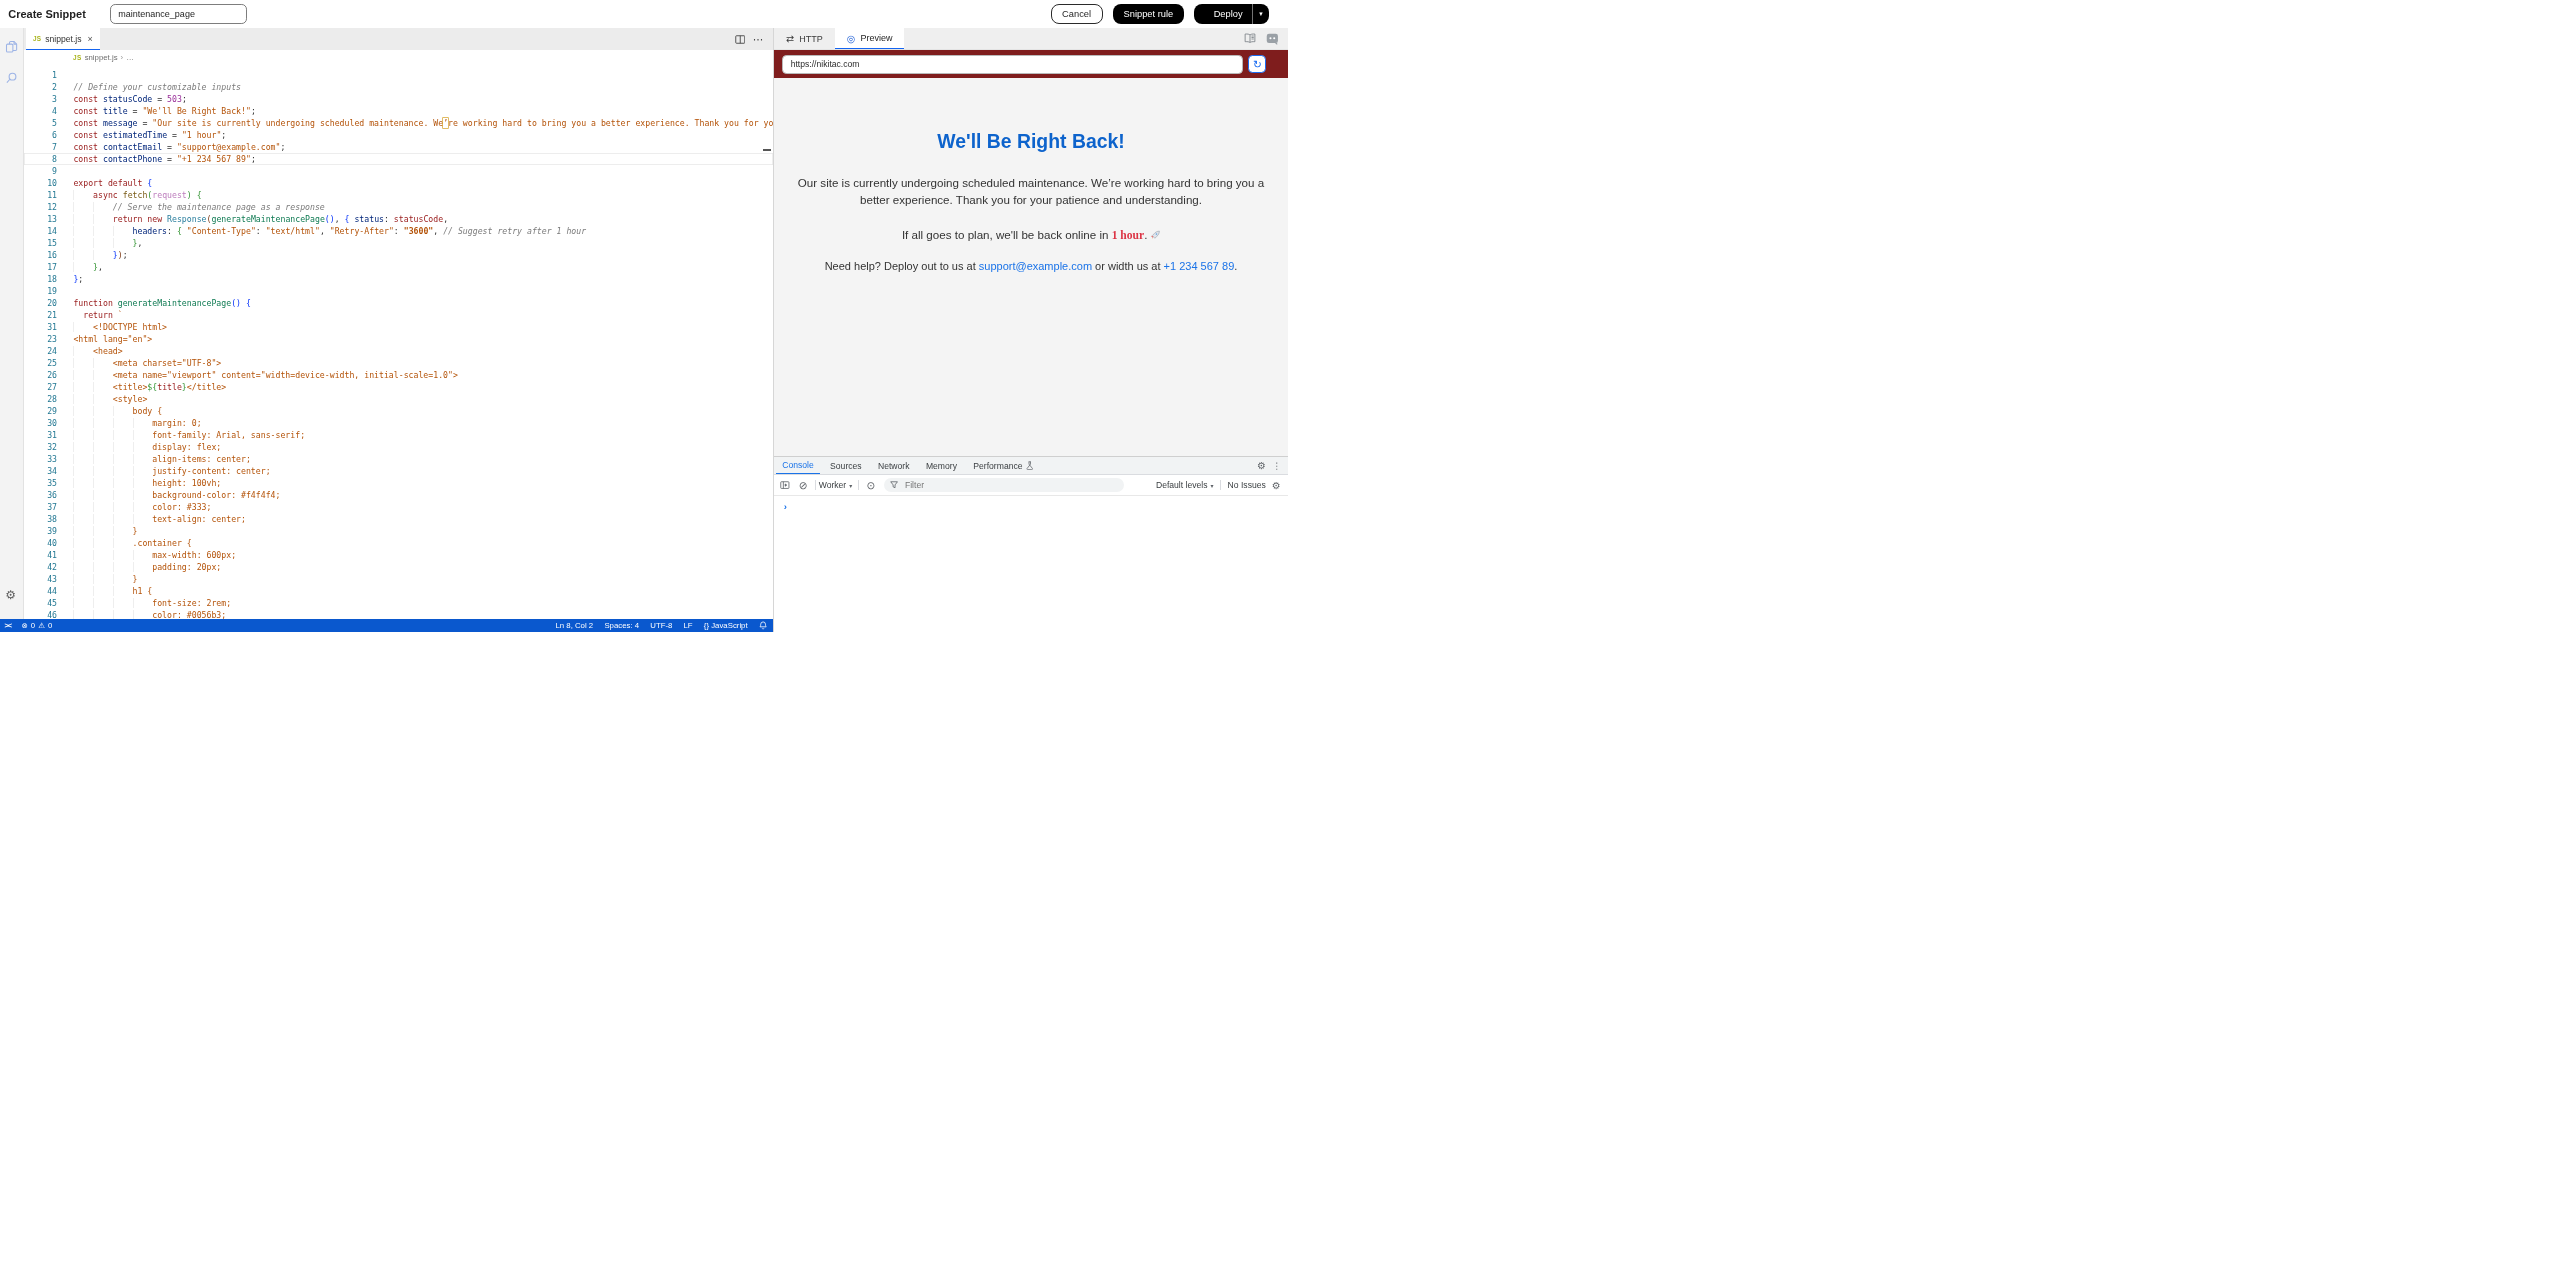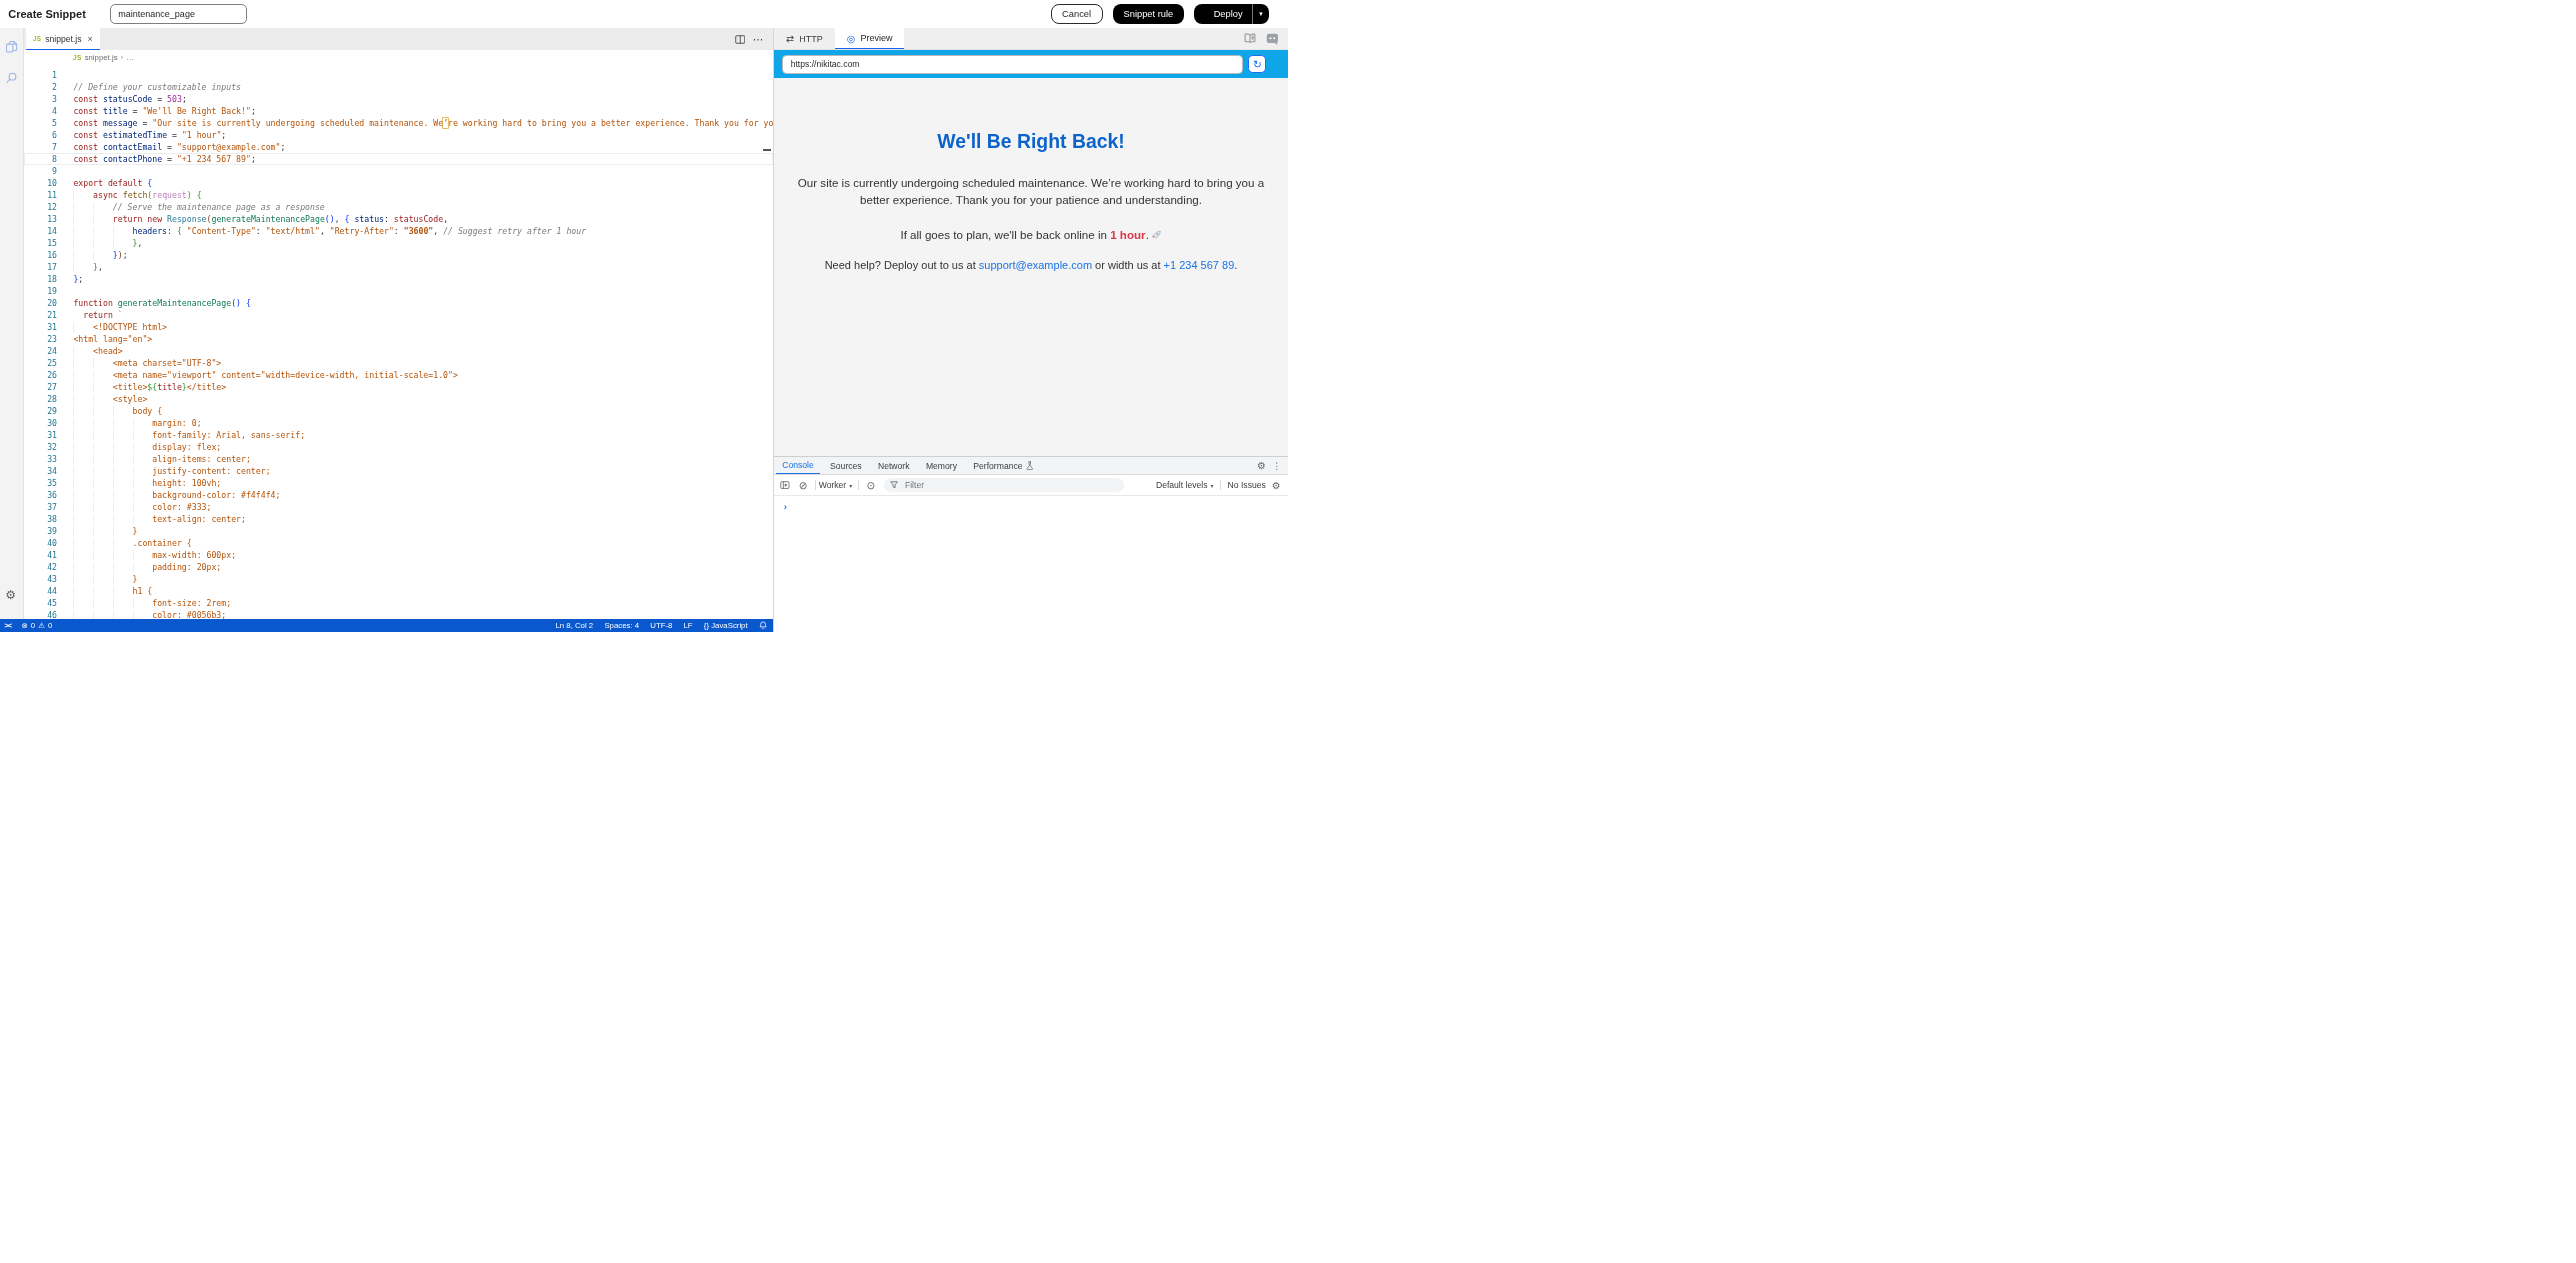--- a/index.html
+++ b/index.html
@@ -64,29 +64,29 @@
 
   
   .rpane{position:absolute;left:774px;top:28px;width:514px;height:604px;background:#fff;}
   .rtabs{position:absolute;left:0;top:0;width:100%;height:22.4px;background:#efefef;display:flex;align-items:stretch;border-bottom:0.7px solid #e4e4e4;box-sizing:border-box;}
   .rtab{display:flex;align-items:center;padding:0 12px;font-size:9px;color:#3a3a3a;gap:5.2px;}
   .rtab.active{background:#fff;border-bottom:1.5px solid #1464f0;box-sizing:border-box;color:#1f1f1f;}
   .rtab .tic{font-size:9.7px;}
   .rtab.active .tic{color:#1f5fd6;}
   .rtabs .sp{flex:1;}
   .rtabs .ric{display:flex;align-items:center;margin-right:9px;}
-  .urlrow{position:absolute;left:0;top:22.4px;width:100%;height:28px;background:#0ea5e9;display:flex;align-items:center;}
+  .urlrow{position:absolute;left:0;top:22.4px;width:100%;height:28px;background:#7f1d1d;display:flex;align-items:center;}
   .urlinput{margin-left:8.2px;width:444px;height:16.4px;border:0.7px solid #b9b9b9;border-radius:4.5px;padding:0 7.5px;font-size:8.6px;color:#2b2b2b;outline:none;font-family:"Liberation Sans",sans-serif;}
   .refresh{margin-left:5.2px;width:18px;height:18px;border:0.7px solid #1a6cf2;border-radius:4.5px;color:#1a6cf2;display:flex;align-items:center;justify-content:center;font-size:10.5px;cursor:pointer;box-sizing:border-box;background:#fff;}
 
   .pv{position:absolute;left:0;top:50px;width:100%;height:378px;background:#f4f4f4;text-align:center;overflow:hidden;}
   .pv h1{margin:52px 0 0 0;font-size:19.4px;font-weight:bold;color:#0d63cc;}
   .pv .msg{width:486px;margin:22.4px auto 0 auto;font-size:11.6px;line-height:16.4px;color:#333;}
   .pv .eta{margin-top:19.4px;font-size:11.6px;color:#333;}
-  .pv .eta b{color:#dc3545;}
+  .pv .eta b{color:#dc3545;font-family:Liberation Serif, serif;}
   .pv .contact{margin-top:18px;font-size:11px;color:#333;}
   .pv a{color:#1a73e8;text-decoration:none;}
   .rocket{display:inline-block;vertical-align:-1.5px;margin-left:2.2px;}
 
   
   .dt{position:absolute;left:0;top:428px;width:100%;height:176px;background:#fff;border-top:0.7px solid #cfcfcf;box-sizing:border-box;}
   .dt-tabs{height:18px;background:#f1f3f4;display:flex;align-items:stretch;border-bottom:0.7px solid #dadce0;box-sizing:border-box;font-size:8.6px;color:#3c4043;}
   .dt-tab{display:flex;align-items:center;padding:0 6.7px;margin:0 1.5px;gap:3px;}
   .dt-tab.active{color:#1a73e8;border-bottom:1.5px solid #1a73e8;box-sizing:border-box;}
   .dt-tabs .sp{flex:1;}

